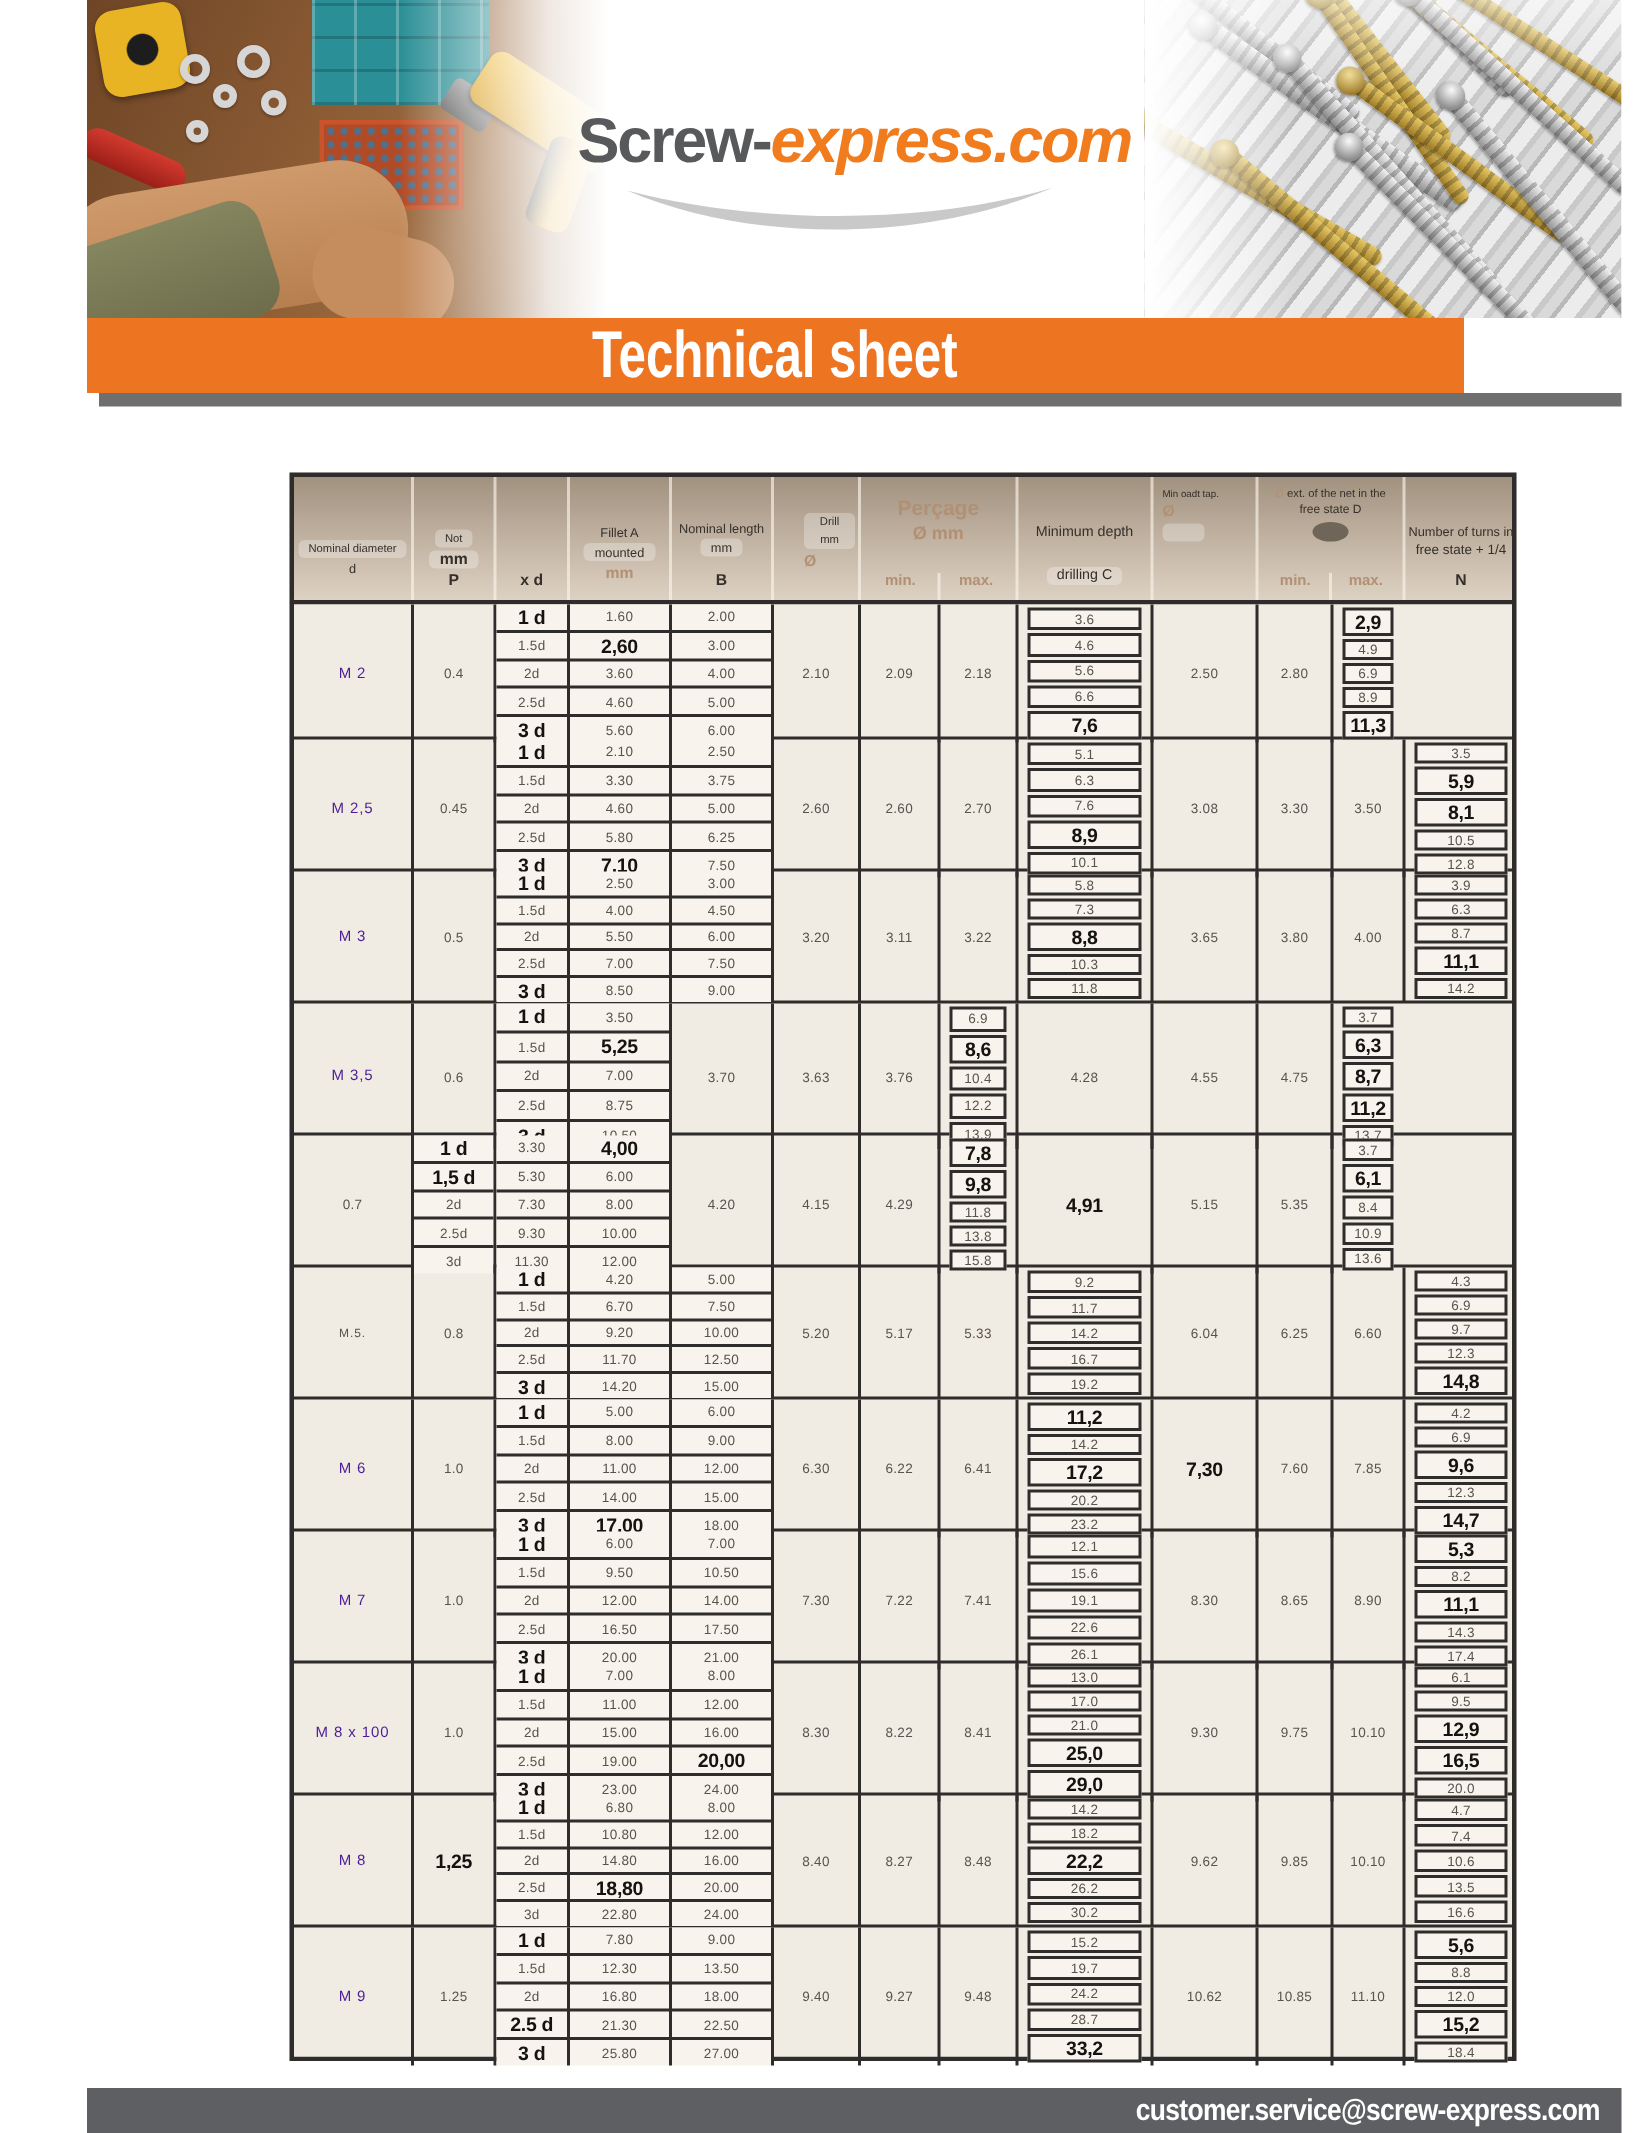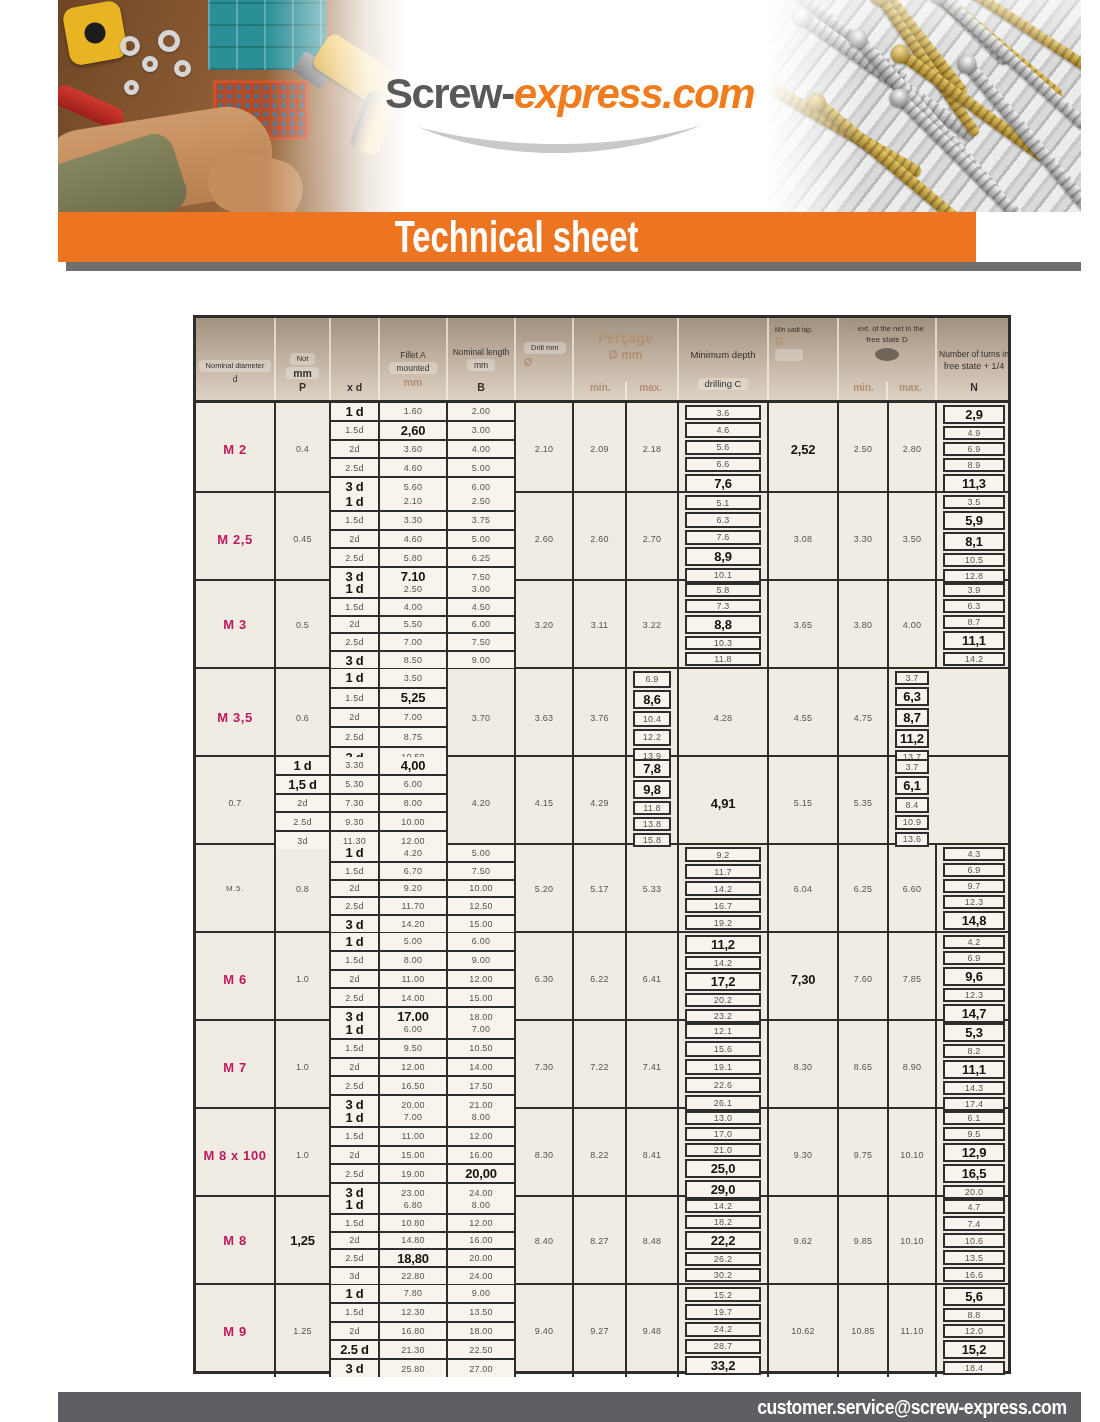--- a/index.html
+++ b/index.html
@@ -84,21 +84,21 @@
   .section:first-child{border-top:none;}
   .section > div + div{border-left:2px solid var(--line);}
   .mcell{display:flex;align-items:center;justify-content:center;}
   .cols{display:flex;flex-direction:column;}
   .cols .box{flex:1;display:flex;align-items:center;justify-content:center;background:var(--box);border-top:2px solid var(--line);}
   .cols .box:first-child{border-top:none;}
   .colg{display:flex;flex-direction:column;padding:1px 0;}
   .colg .box{flex:1;margin:1px 6px;border:2px solid var(--line);background:var(--box);display:flex;align-items:center;justify-content:center;}
   .v{font-size:9px;color:#57534d;letter-spacing:.2px;}
   .v.em{font-size:13px;font-weight:700;color:#15130f;letter-spacing:-.2px;}
-  .size{font-size:13px;font-weight:700;color:#be185d;letter-spacing:.6px;}
+  .size{font-size:10px;font-weight:400;color:#4c1d95;letter-spacing:.6px;}
   .size.small{font-size:8px;font-weight:400;color:#57534d;}
 </style>
 </head>
 <body>
 
 <div id="page">
 
   <div class="headband">
     <div class="photo photo-left">
       <div class="shape tape"></div>
@@ -186,21 +186,21 @@
         <div class="h8">Fillet A</div>
         <div class="h8 pill">mounted</div>
         <div class="h10 hfb">mm</div>
       </div>
       <div class="hc">
         <div class="h8">Nominal length</div>
         <div class="h8 pill">mm</div>
         <div class="sp"></div>
         <div class="h10">B</div>
       </div>
-      <div class="hc" style="justify-content:flex-start;padding-top:24px;align-items:flex-start;padding-left:8px;">
+      <div class="hc" style="justify-content:flex-start;padding-top:24px;align-items:flex-start;padding-left:20px;">
         <div class="h7 pill">Drill mm</div>
         <div class="h10 hf">Ø</div>
       </div>
       <div class="hc grp" style="justify-content:flex-start;padding-top:12px;">
         <div class="hfb" style="font-size:14px;">Perçage</div>
         <div class="hfb" style="font-size:12px;">Ø mm</div>
         <div class="mm">
           <div class="hfb">min.</div>
           <div class="hfb">max.</div>
         </div>
@@ -310,23 +310,20 @@
               <span class="v">5.6</span>
             </div>
             <div class="box">
               <span class="v">6.6</span>
             </div>
             <div class="box">
               <span class="v em">7,6</span>
             </div>
           </div>
           <div class="mcell">
-            <span class="v em">2,52</span>
-          </div>
-          <div class="mcell">
             <span class="v">2.50</span>
           </div>
           <div class="mcell">
             <span class="v">2.80</span>
           </div>
           <div class="colg">
             <div class="box">
               <span class="v em">2,9</span>
             </div>
             <div class="box">

